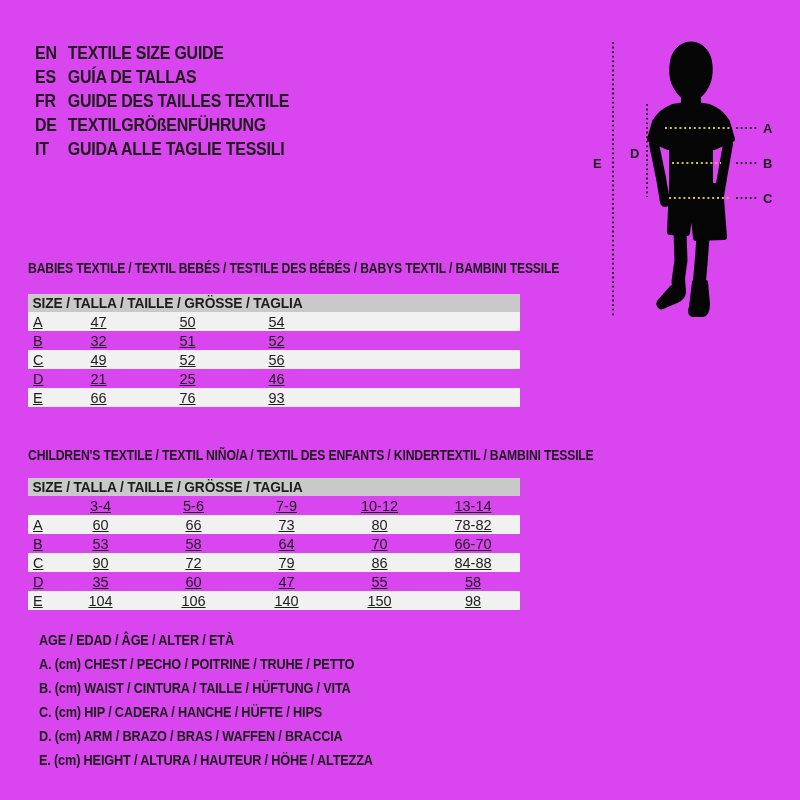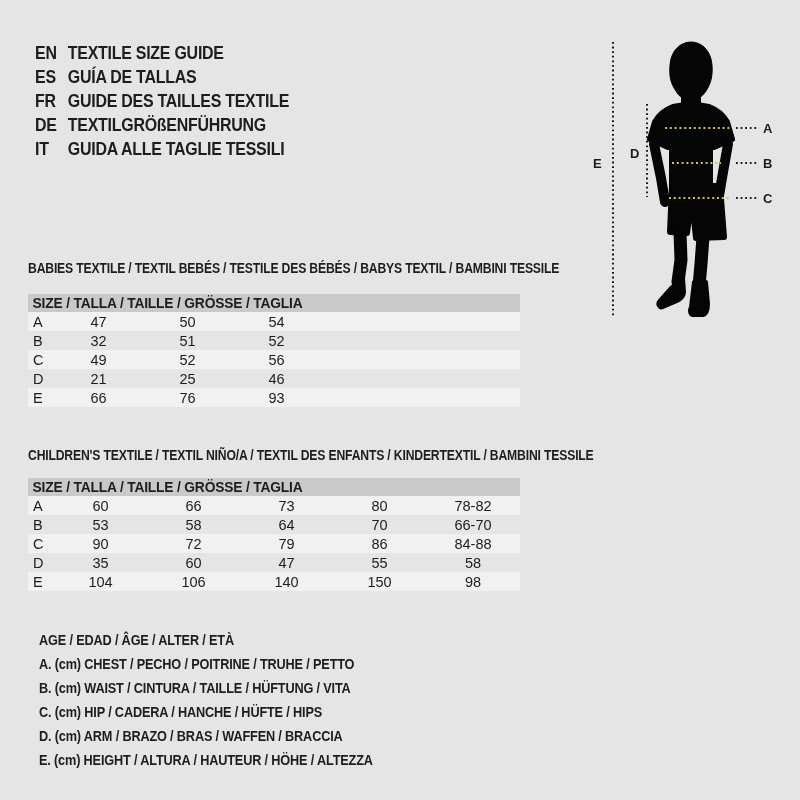--- a/index.html
+++ b/index.html
@@ -1,34 +1,34 @@
 <!DOCTYPE html>
 <html><head>
 <meta charset="utf-8">
 <style>
   html,body { margin:0; padding:0; background:#ffffff; }
   body { font-family:"Liberation Sans", sans-serif; color:#1d1d1b; }
-  .canvas { position:relative; width:800px; height:800px; background:#e5e5e5; overflow:hidden; }
+  .canvas { position:relative; width:800px; height:800px; background:#d946ef; overflow:hidden; }
 
   
   .lang-header { position:absolute; left:35px; top:41px; }
   .lang-row { display:flex; height:24px; align-items:center; font-size:19px; font-weight:700;
               letter-spacing:-0.3px; white-space:nowrap;
               transform:scaleX(0.84); transform-origin:left center; }
   .lang-code { width:39px; flex:none; }
 
   
   .section-title { position:absolute; left:28px; height:18px; line-height:18px;
                    font-size:14.5px; font-weight:700; letter-spacing:-0.2px; white-space:nowrap;
                    transform:scaleX(0.84); transform-origin:left center; }
   #babies-title { top:259px; }
   #children-title { top:446px; }
 
   
-  .size-table { position:absolute; left:28px; width:492px; font-size:14.5px; }
+  .size-table { position:absolute; left:28px; width:492px; font-size:14.5px;text-decoration:underline; }
   #babies-table { top:294px; }
   #children-table { top:478px; }
   .size-bar { height:18px; line-height:18px; background:#c9c9c9; font-weight:700;
               font-size:15px; letter-spacing:-0.2px; white-space:nowrap; }
   .size-bar span { display:inline-block; padding-left:5px; transform:scaleX(0.92);
                    transform-origin:left center; }
   .trow { display:grid; height:19px; align-items:center; }
   .babies-grid { grid-template-columns:26px 89px 89px 89px auto; }
   .children-grid { grid-template-columns:26px 93px 93px 93px 93px auto; }
   .trow.stripe { background:#f1f1f1; }
@@ -164,20 +164,28 @@
       <div></div>
     </div>
   </div>
 
   <div class="section-title" id="children-title">CHILDREN'S TEXTILE / TEXTIL NIÑO/A / TEXTIL DES ENFANTS / KINDERTEXTIL / BAMBINI TESSILE</div>
 
   <div class="size-table children" id="children-table">
     <div class="size-bar">
       <span>SIZE / TALLA / TAILLE / GRÖSSE / TAGLIA</span>
     </div>
+    <div class="trow children-grid">
+      <div class="cell rlabel"></div>
+      <div class="cell">3-4</div>
+      <div class="cell">5-6</div>
+      <div class="cell">7-9</div>
+      <div class="cell">10-12</div>
+      <div class="cell">13-14</div>
+    </div>
     <div class="trow children-grid stripe">
       <div class="cell rlabel">A</div>
       <div class="cell">60</div>
       <div class="cell">66</div>
       <div class="cell">73</div>
       <div class="cell">80</div>
       <div class="cell">78-82</div>
     </div>
     <div class="trow children-grid">
       <div class="cell rlabel">B</div>

